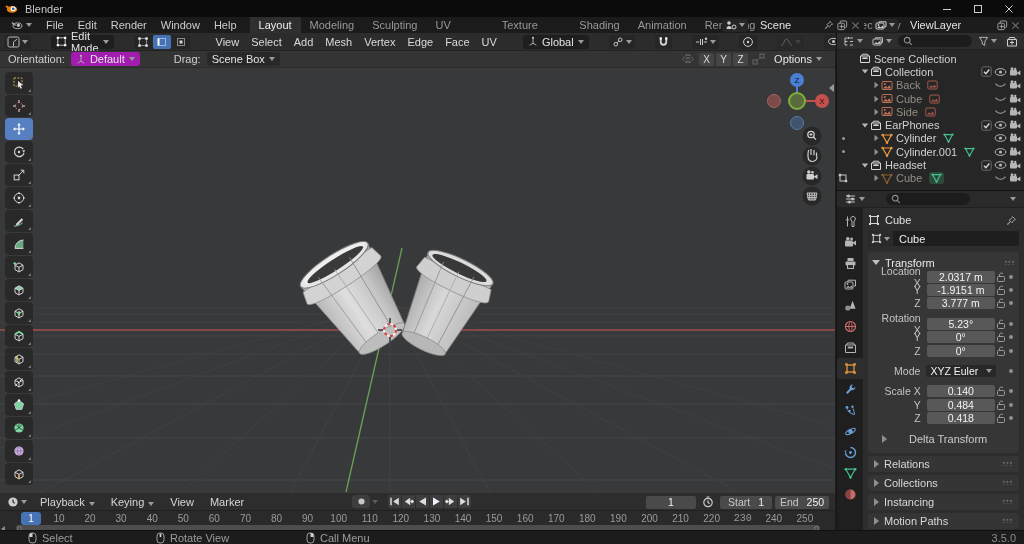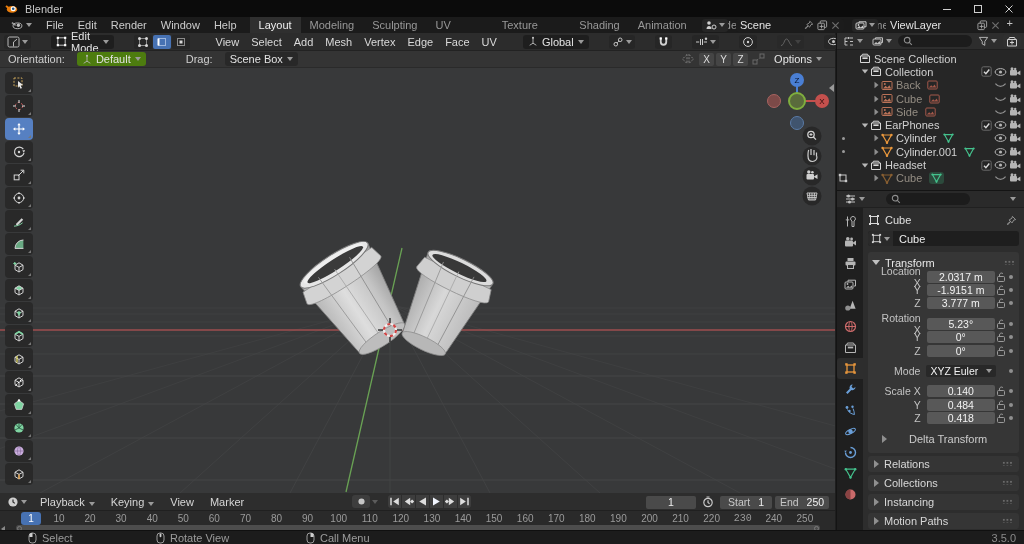--- a/index.html
+++ b/index.html
@@ -15,40 +15,40 @@
 #titlebar .t{color:#c9c9c9;font-size:11px}
 #winbtns{position:absolute;right:0;top:0;height:17px;display:flex}
 #winbtns .wb{width:31px;height:17px;display:flex;align-items:center;justify-content:center;color:#cfcfcf}
 
 #topbar{position:absolute;left:0;top:17px;width:1024px;height:16px;background:#1b1b1b;display:flex;align-items:center;padding:0 4px}
 .menu-item{padding:0 7px;color:#cccccc;height:16px;line-height:16px}
 #workspaces{display:flex;margin-left:6px}
 .ws-tab{padding:0 9px;height:16px;line-height:16px;color:#989898}
 .ws-tab.active{background:#2f2f2f;color:#efefef}
 .ws-add{padding:0 7px;color:#c5c5c5}
-#topbar-right{position:absolute;right:20px;top:18.5px;display:flex;align-items:flex-end;gap:8px}
+#topbar-right{position:absolute;right:0;top:18.5px;display:flex;align-items:flex-end;gap:8px}
 .tb-icon-btn{display:flex;align-items:center;gap:2px;background:#252525;border-radius:3px;height:13px;padding:0 3px}
 .tb-field{display:flex;align-items:center;background:#1c1c1c;border-radius:3px;height:13px;padding:0 4px;color:#e2e2e2}
 .tb-field .fx{margin-left:3px;display:flex}
 
 #vp-header{position:absolute;left:0;top:33px;width:835px;height:18px;background:#2c2c2c;display:flex;align-items:center;gap:20px;padding:0 4px;border-bottom:1px solid #222}
 .dd{display:flex;align-items:center;gap:4px;background:#1e1e1e;border-radius:3px;height:14px;padding:0 5px;color:#e3e3e3}
 .hbtn{display:flex;align-items:center;justify-content:center;gap:2px;background:#262626;border-radius:3px;height:14px;padding:0 3px}
 .hbtn.on{background:#4772b3}
 #selmodes{display:flex;gap:1px}
 #selmodes .sm{width:18px;height:14px;display:flex;align-items:center;justify-content:center;background:#262626;border-radius:2px}
 #selmodes .sm.on{background:#4772b3}
 #vp-menus{display:flex}
 #vp-menus .menu-item{padding:0 6px;color:#dadada}
 #vph-right{margin-left:auto;display:flex;align-items:center;gap:3px}
 #shading{display:flex;background:#262626;border-radius:3px;overflow:hidden}
 #shading .sh{width:17px;height:14px;display:flex;align-items:center;justify-content:center}
 #shading .sh.on{background:#5c5c5c}
 
-#tool-settings{position:absolute;left:0;top:51px;width:835px;height:17px;background:#343434;display:flex;align-items:center;gap:12px;padding:0 8px;border-bottom:1px solid #2a2a2a}
+#tool-settings{position:absolute;left:0;top:51px;width:835px;height:17px;background:#343434;display:flex;align-items:center;gap:6px;padding:0 8px;border-bottom:1px solid #2a2a2a}
 #tool-settings .lbl{color:#cfcfcf}
 #ts-right{margin-left:auto;display:flex;align-items:center;gap:4px}
 .ax-btn{width:15px;height:13px;background:#454545;border-radius:2px;color:#dddddd;display:flex;align-items:center;justify-content:center;font-size:10px}
 
 #viewport{position:absolute;left:0;top:68px;width:835px;height:425px;background:#38393a;overflow:hidden}
 #vp-toolbar{position:absolute;left:5px;top:4px;display:flex;flex-direction:column;gap:1px;z-index:3}
 .tool-btn{width:28px;height:22px;background:rgba(40,40,40,.92);border-radius:4px;display:flex;align-items:center;justify-content:center;position:relative}
 .tool-btn.on{background:#5680c2}
 .tool-btn:after{content:"";position:absolute;right:2px;bottom:2px;border-left:3px solid transparent;border-bottom:3px solid #777}
 .vp-overlay{position:absolute;left:10px;top:6px;color:#d2d2d2;line-height:14px;z-index:3}
@@ -379,21 +379,21 @@
             <path d="M6.5 1.5a5 5 0 0 0 0 10 7 7 0 0 1 0-10z" fill="#7a7a7a"></path>
           </svg>
         </div>
       </div>
     <span class="crt"></span>
   </div>
 </div>
 
 <div id="tool-settings">
   <span class="lbl">Orientation:</span>
-  <div class="dd" style="background:#4d7c0f">
+  <div class="dd" style="background:#a21caf">
     <svg width="10" height="11" viewBox="0 0 12 12">
         <path d="M6 1.5V8M6 8L2 10.5M6 8l4 2.5" fill="none" stroke="#b9b9b9"></path>
         <circle cx="6" cy="1.5" r="1.2" fill="#b9b9b9"></circle>
       </svg>
     <span>Default</span>
     <span class="crt"></span>
   </div>
   <span class="lbl" style="margin-left:28px">Drag:</span>
   <div class="dd" style="background:#282828">
     <span>Scene Box</span>

